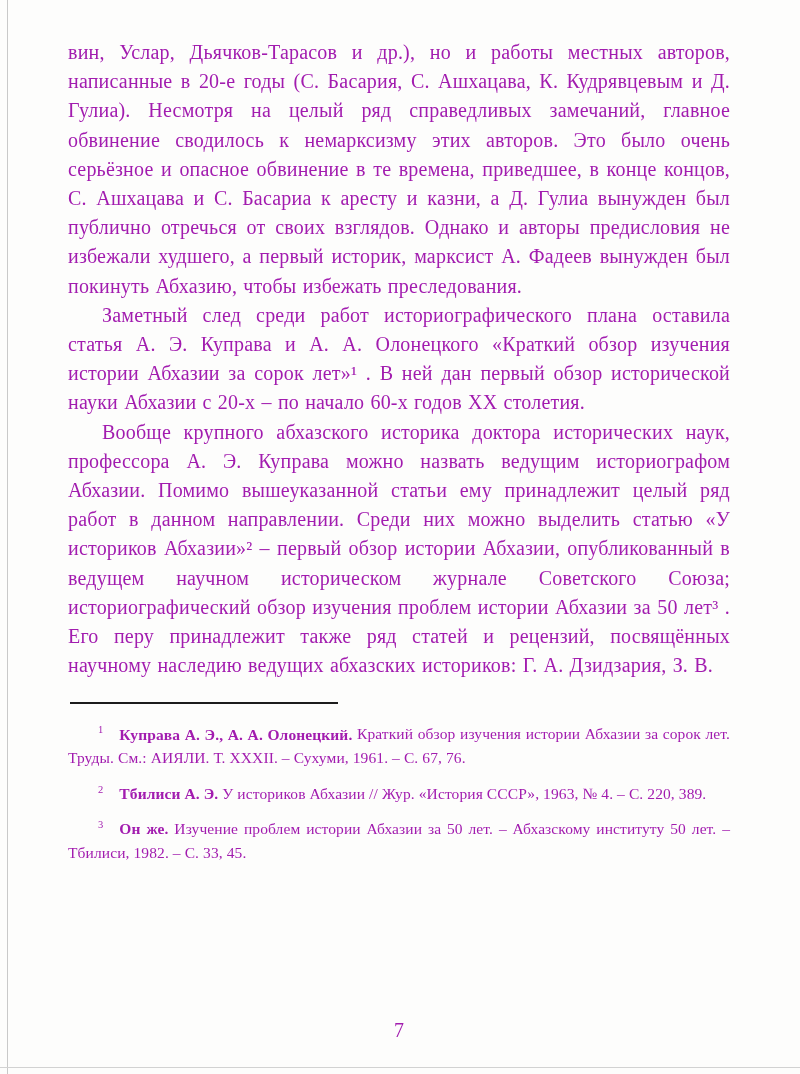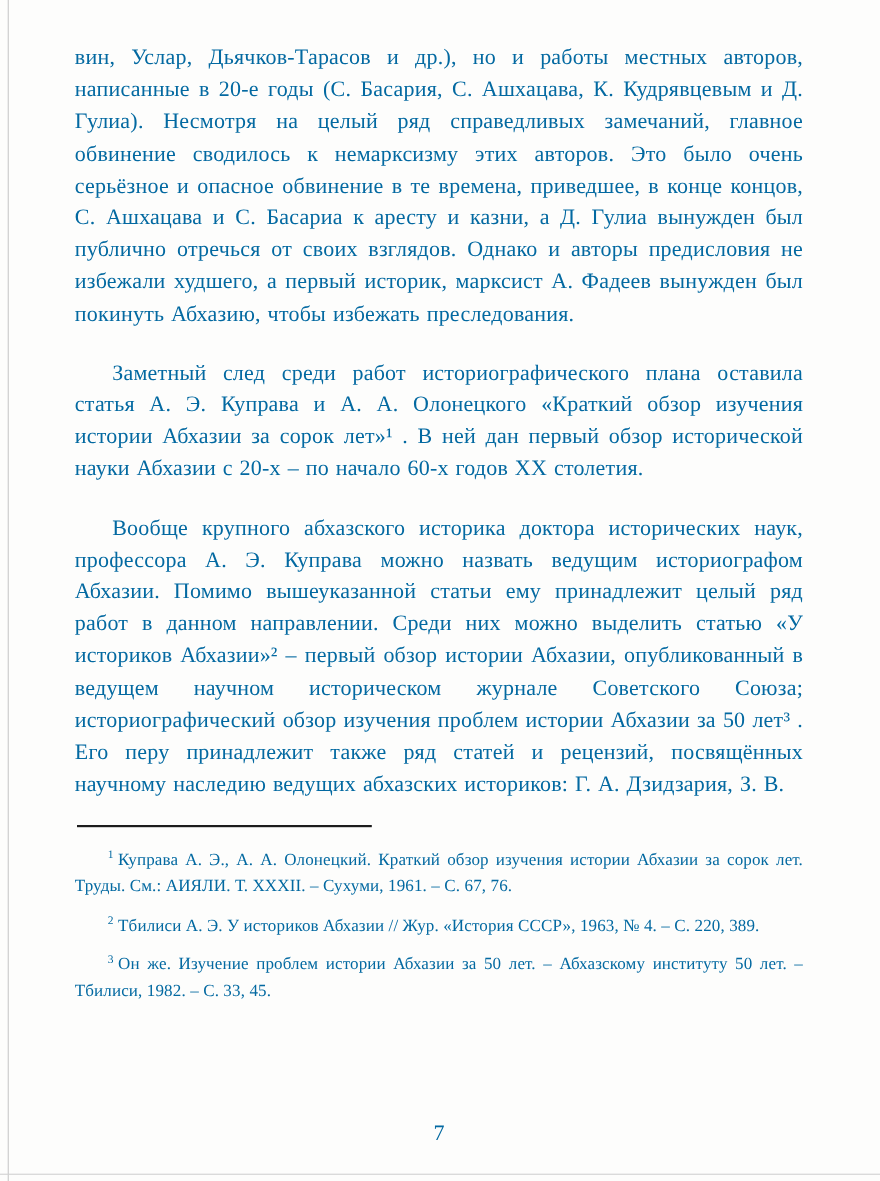--- a/index.html
+++ b/index.html
@@ -7,21 +7,21 @@
     padding: 0;
     background: #e9e9e9;
   }
   .page {
     position: relative;
     width: 800px;
     height: 1074px;
     margin: 0 auto;
     box-sizing: border-box;
     background: #fdfdfc;
-    color: #0369a1;
+    color: #a21caf;
     font-family: "Liberation Serif", "DejaVu Serif", serif;
     padding: 38px 70px 22px 68px;
     display: flex;
     flex-direction: column;
     overflow: hidden;
   }
   
   .page::before {
     content: "";
     position: absolute;
@@ -41,21 +41,20 @@
     line-height: 29.2px;
     text-align: justify;
     letter-spacing: 0.2px;
     word-spacing: 1px;
   }
   .body-text p {
     margin: 0;
   }
   .body-text p.indent {
     text-indent: 34px;
-    margin-top: 24px;
   }
   .footnote-rule {
     border: none;
     border-top: 2px solid #1c1c1c;
     width: 268px;
     margin: 22px 0 14px 2px;
     align-self: flex-start;
   }
   .footnotes {
     font-size: 15.5px;
@@ -65,21 +64,22 @@
   }
   .footnotes p {
     margin: 0 0 8px 0;
     text-indent: 30px;
   }
   .footnotes sup {
     font-size: 10.5px;
     margin-right: 4px;
   }
   .footnotes b {
-    font-weight: normal;
+    font-weight: bold;
+    margin-left: 12px;
   }
   .page-number {
     margin-top: auto;
     text-align: center;
     font-size: 20px;
     padding-bottom: 10px;
   }
 </style>
 </head>
 <body>

